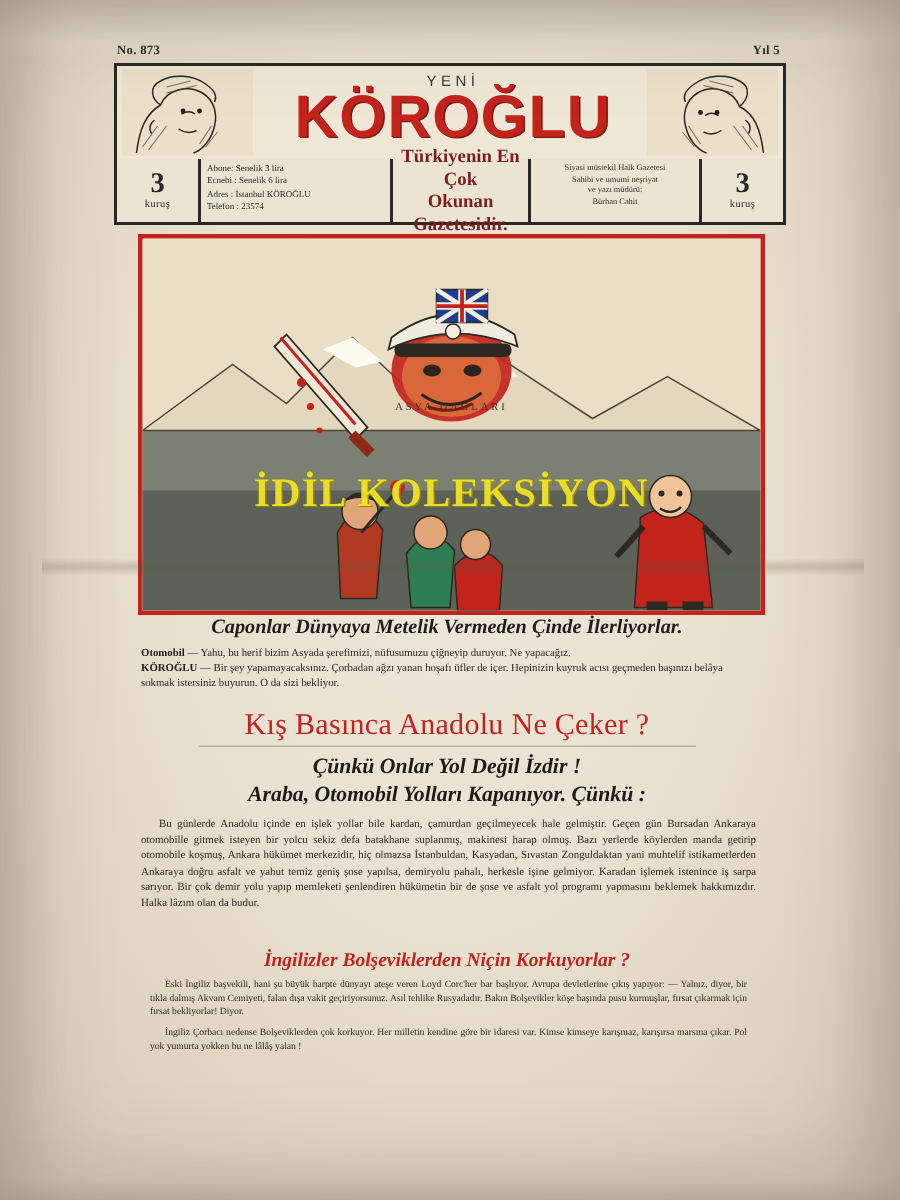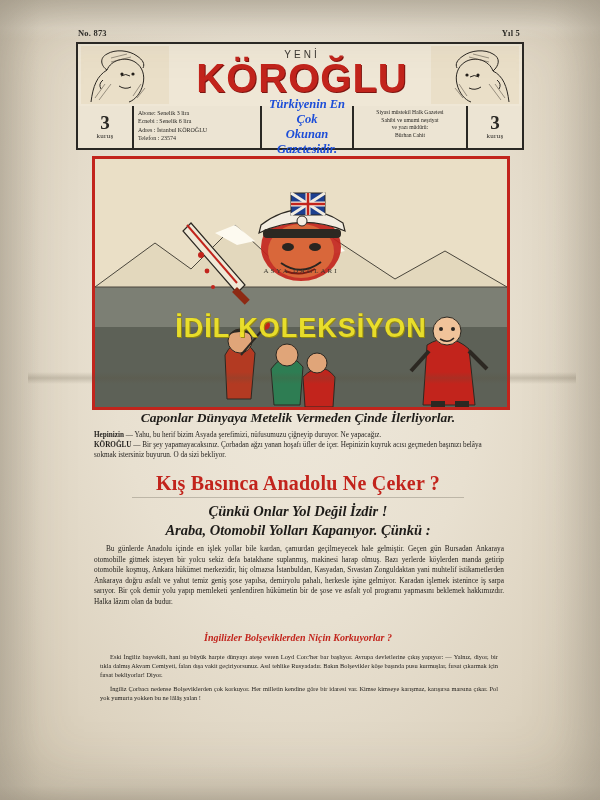--- a/index.html
+++ b/index.html
@@ -64,76 +64,76 @@
     align-items:center;justify-content:center;color:#2a2824;
   }
   .price .num{font-size:19px;font-weight:bold;line-height:18px;}
   .price .unit{font-size:7px;letter-spacing:.3px;}
   .subs{
     width:118px;border-right:2px solid #2a2824;padding:3px 4px;font-size:6px;line-height:8.4px;color:#2a2824;
   }
   .slogan{
     flex:1;border-right:2px solid #2a2824;display:flex;flex-direction:column;
     align-items:center;justify-content:center;text-align:center;
-    font-style:italic;font-weight:bold;font-size:12.5px;line-height:15px;color:#1d4ed8;
+    font-weight:bold;font-size:12.5px;line-height:15px;color:#7f1d1d;
   }
   .pubinfo{
     width:104px;border-right:2px solid #2a2824;padding:3px 4px;
     font-size:5.6px;line-height:7.6px;text-align:center;color:#2a2824;
   }
   .price.right{border-right:none;}
 
   
   .cartoon{
     position:absolute;left:20px;top:130px;width:412px;height:248px;
     border:3px solid #c2241c;background:#efe7d2;overflow:hidden;
   }
   .cart-sky{position:absolute;left:0;top:0;width:100%;height:128px;background:#eadfc6;}
   .cart-ground{position:absolute;left:0;top:128px;width:100%;height:120px;background:#7c7f74;}
   .cart-ground2{position:absolute;left:0;top:168px;width:100%;height:80px;background:#5d6157;}
   .asya{position:absolute;left:0;right:0;top:108px;text-align:center;font-size:7px;letter-spacing:2px;color:#3a3730;}
   .wm{
     position:absolute;left:0;right:0;top:154px;text-align:center;
-    font-family:Liberation Sans, sans-serif;font-weight:bold;font-size:27px;
+    font-family:Liberation Serif, serif;font-weight:bold;font-size:27px;
     color:#f2e627;letter-spacing:1px;
     text-shadow:0 0 1px #7a6d00, 1px 1px 0 #9a8c10;
     opacity:.93;
   }
 
   
   .cart-caption{
     position:absolute;left:18px;top:384px;width:416px;
     font-style:italic;font-weight:bold;font-size:13.5px;color:#1f1d1a;text-align:center;
   }
   .dialog{
     position:absolute;left:22px;top:404px;width:408px;
     font-size:7.2px;line-height:10.2px;color:#201e1b;
   }
   .dialog b{font-weight:bold;}
 
   
   .hl1{
     position:absolute;left:0;top:446px;width:452px;text-align:center;
-    color:#c2241c;font-weight:bold;font-size:20px;letter-spacing:.2px;
+    color:#c2241c;font-weight:normal;font-size:20px;letter-spacing:.2px;
   }
   .hl2{
     position:absolute;left:0;top:476px;width:452px;text-align:center;
     color:#1e1c19;font-weight:bold;font-style:italic;font-size:14.5px;line-height:19px;
   }
   .rule{position:absolute;left:60px;top:471px;width:332px;height:1px;background:rgba(60,55,45,.25);}
 
   .body1{
     position:absolute;left:22px;top:518px;width:410px;
     font-size:7.3px;line-height:10.6px;text-align:justify;color:#201e1b;
   }
   .body1 .indent{text-indent:12px;display:block;}
 
   .hl3{
     position:absolute;left:0;top:606px;width:452px;text-align:center;
-    color:#c2241c;font-weight:bold;font-style:italic;font-size:10px;
+    color:#c2241c;font-weight:bold;font-style:italic;font-size:13px;
   }
   .body2{
     position:absolute;left:28px;top:626px;width:398px;
     font-size:6.4px;line-height:9.2px;text-align:justify;color:#201e1b;
   }
   .body2 p{margin:0 0 4px 0;text-indent:10px;}
 
   
   .vig{position:absolute;left:0;top:0;width:600px;height:800px;pointer-events:none;
     box-shadow:inset 0 0 70px rgba(80,70,55,.35);}
@@ -294,21 +294,21 @@
         </g>
       </svg>
       <div class="asya">ASYA DAĞLARI</div>
       <div class="wm">İDİL KOLEKSİYON</div>
     </div>
 
     <div class="cart-caption">Caponlar Dünyaya Metelik Vermeden Çinde İlerliyorlar.</div>
 
     <div class="dialog">
       <div>
-        <b>Hepinizin</b>
+        <b>Otomobil</b>
         <span>— Yahu, bu herif bizim Asyada şerefimizi, nüfusumuzu çiğneyip duruyor. Ne yapacağız.</span>
       </div>
       <div>
         <b>KÖROĞLU</b>
         <span>— Bir şey yapamayacaksınız. Çorbadan ağzı yanan hoşafı üfler de içer. Hepinizin kuyruk acısı geçmeden başınızı belâya sokmak istersiniz buyurun. O da sizi bekliyor.</span>
       </div>
     </div>
 
     <div class="rule"></div>
     <div class="hl1">Kış Basınca Anadolu Ne Çeker ?</div>

